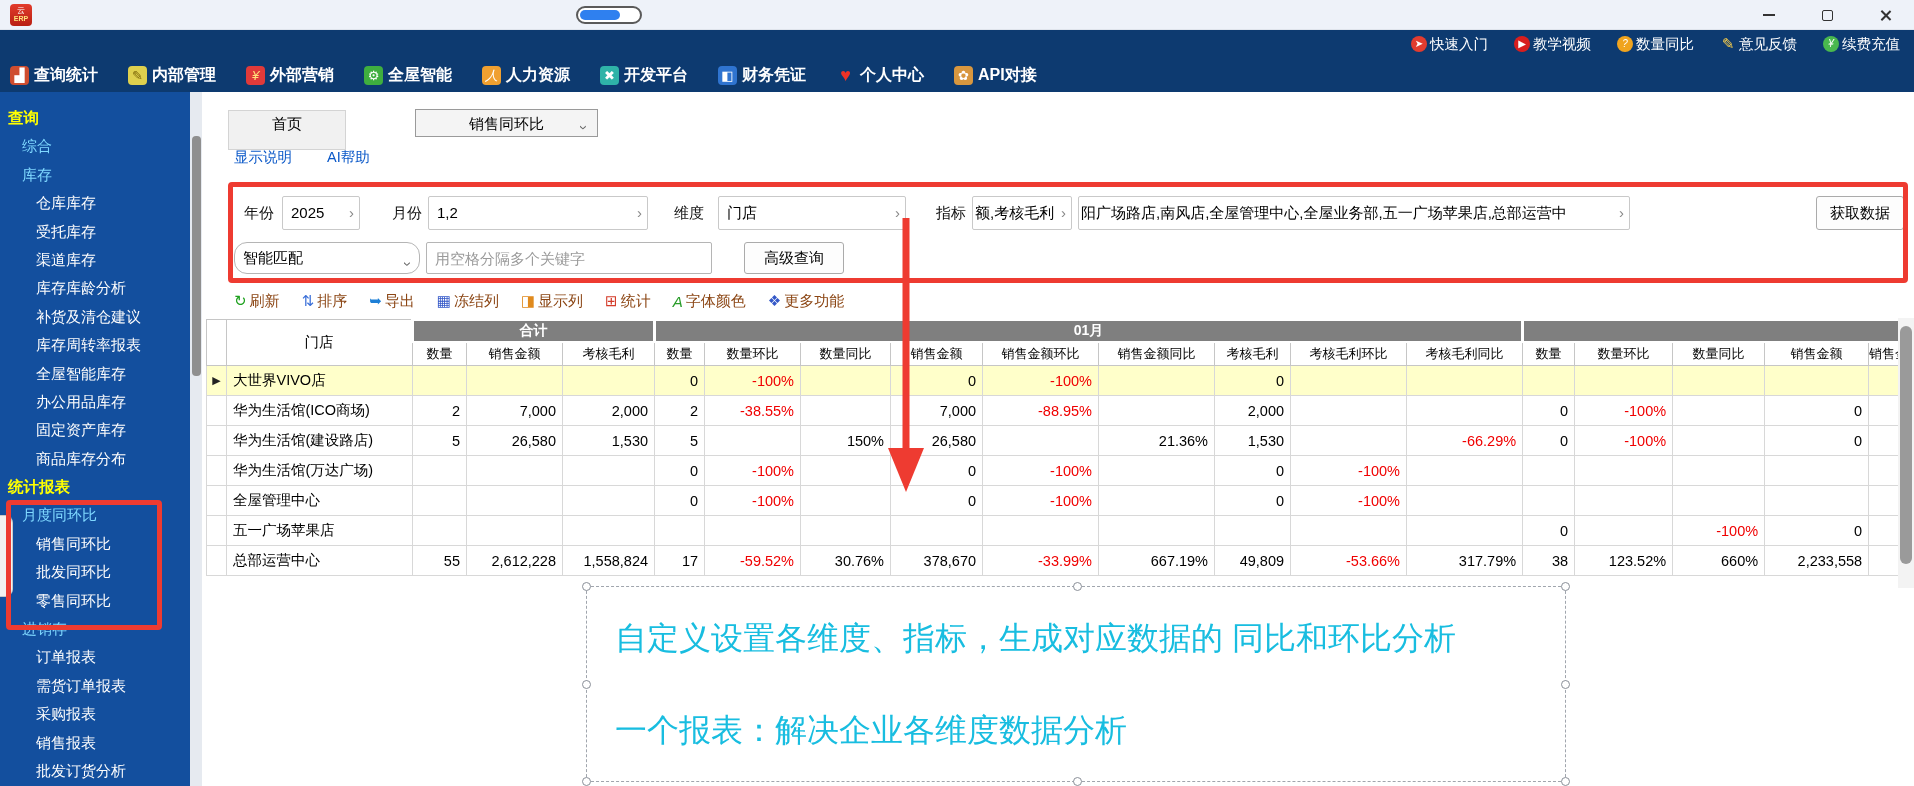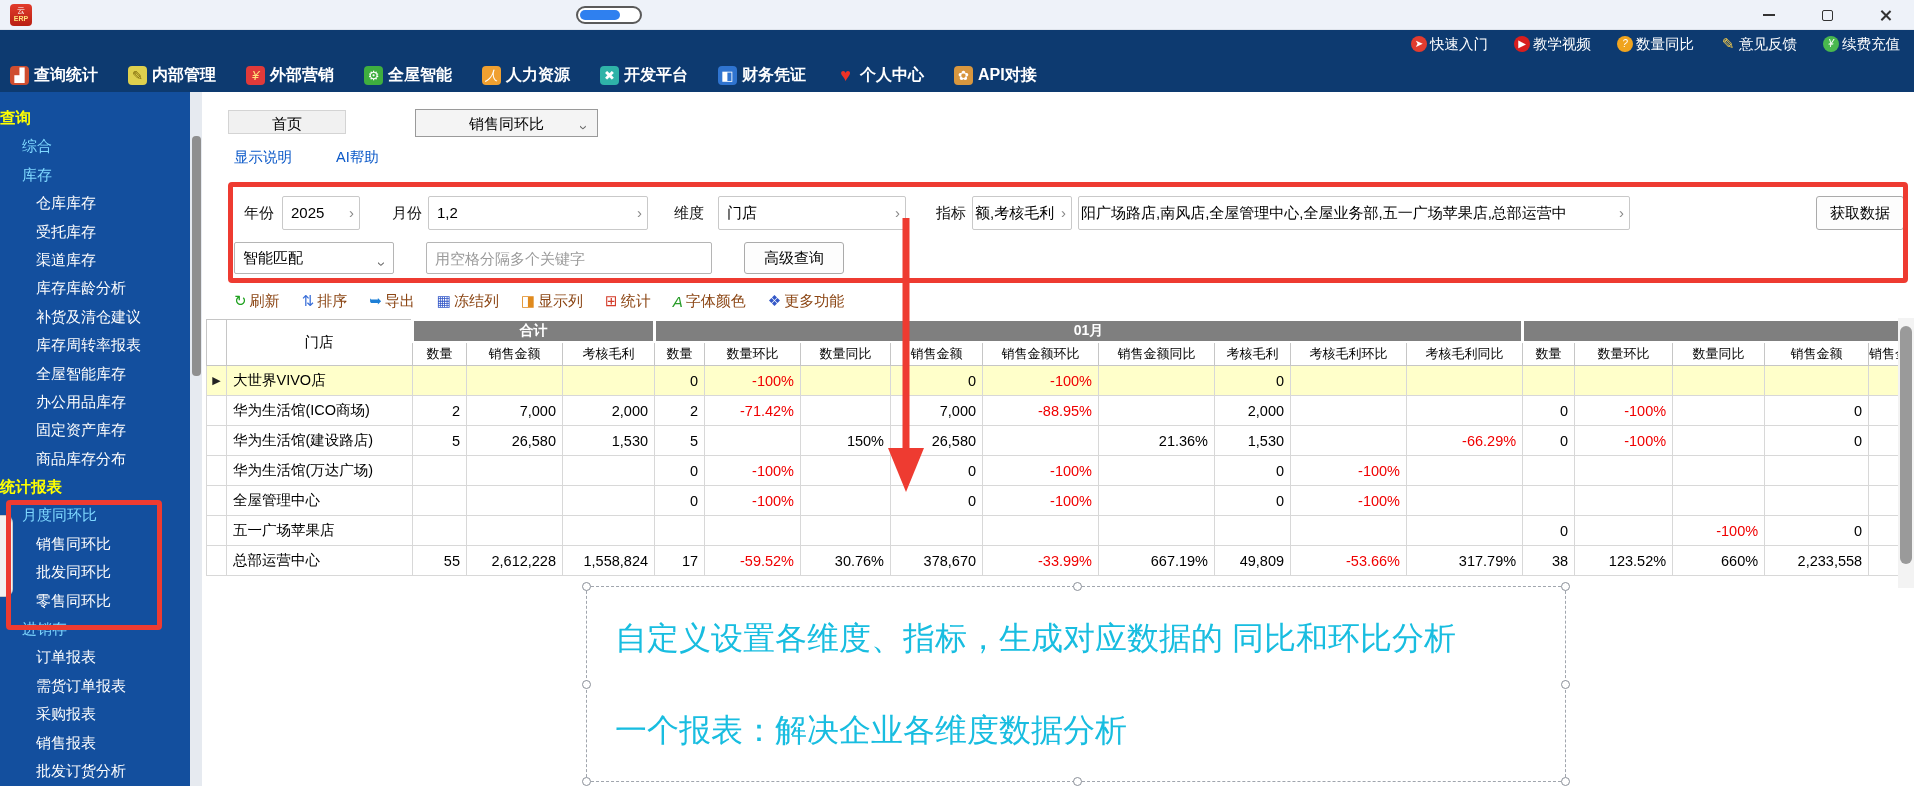--- a/index.html
+++ b/index.html
@@ -44,37 +44,37 @@
     text-align:center; display:inline-block; font-weight:normal; }
   .mico-0 { background:#cf4d2f; } .mico-1 { background:#ded04e; color:#7a6508; }
   .mico-2 { background:#e03a3a; color:#ffe27a; } .mico-3 { background:#3fae3f; }
   .mico-4 { background:#f0a030; } .mico-5 { background:#2fb3a8; }
   .mico-6 { background:#2f74d0; } .mico-7 { background:none; color:#ee3226; font-size:18px; }
   .mico-8 { background:#d8973f; }
   
   .sidebar { position:absolute; left:0; top:92px; width:202px; height:694px; background:#134f9e;
     padding-top:12px; }
   .side-item { height:28.4px; line-height:28.4px; font-size:15px; color:#fff; white-space:nowrap; cursor:pointer; }
-  .side-item.lv-header { color:#ffff00; font-weight:bold; padding-left:0; font-size:15.5px; cursor:default; }
+  .side-item.lv-header { color:#ffff00; font-weight:bold; padding-left:8px; font-size:15.5px; cursor:default; }
   .side-item.lv-group { color:#7fd8ff; padding-left:22px; }
   .side-item.lv-leaf { color:#fdfdfd; padding-left:36px; }
   .side-scroll-track { position:absolute; right:0; top:0; width:12px; height:694px; background:#e6eaf0; }
   .side-scroll-thumb { position:absolute; right:1.5px; top:44px; width:9px; height:240px; background:#8f8f8f; border-radius:4px; }
   .side-collapse { position:absolute; left:0; top:423px; width:13px; height:82px; background:#f2f2f2;
     border:1px solid #c9c9c9; border-left:none; border-radius:0 8px 8px 0; }
   
   .main { position:absolute; left:202px; top:92px; width:1712px; height:694px; background:#fff; }
-  .tab-home { position:absolute; left:26px; top:18px; width:118px; height:24px; background:#f1f1f1;
+  .tab-home { position:absolute; left:26px; top:18px; width:118px; height:40px; background:#f1f1f1;
     border:1px solid #d4d4d4; font-size:15px; text-align:center; line-height:26px; cursor:pointer; }
   .tab-active { position:absolute; left:213px; top:17px; width:183px; height:28px; background:#f4f4f4;
     border:1px solid #9a9a9a; font-size:15px; text-align:center; line-height:27px; cursor:pointer; }
   .tab-active .chev-down { position:absolute; right:10px; top:4px; }
   .chev-down { display:inline-block; transform:rotate(90deg); color:#666; font-size:15px; }
   .chev-right { color:#888; font-size:15px; }
-  .help-links { position:absolute; left:32px; top:56px; font-size:14.5px; color:#0a58c8; display:flex; gap:44px; }
+  .help-links { position:absolute; left:32px; top:56px; font-size:14.5px; color:#0a58c8; display:flex; gap:35px; }
   .help-links span { cursor:pointer; }
   
   .form-label { position:absolute; height:34px; line-height:34px; font-size:15px; color:#111; }
   .fbox { position:absolute; height:34px; background:#fff; border:1px solid #c9c9c9; border-radius:2px;
     font-size:15px; line-height:32px; padding:0 18px 0 8px; white-space:nowrap; overflow:hidden; cursor:pointer; }
   .fbox .chev-right { position:absolute; right:5px; top:0; }
   .btn { position:absolute; background:#fdfdfd; border:1px solid #ababab; border-radius:3px;
     font-size:15px; text-align:center; cursor:pointer; }
   .combo { position:absolute; height:32px; background:#fff; border:1px solid #b5b5b5; border-radius:2px;
     font-size:15px; line-height:30px; padding-left:8px; cursor:pointer; }
@@ -266,21 +266,21 @@
   <div class="fbox" style="left:770px; top:104px; width:100px; padding-left:2px;">
     <span>额,考核毛利</span>
     <span class="chev-right">›</span>
   </div>
   <div class="fbox" style="left:876px; top:104px; width:552px; padding-left:2px;">
     <span>阳广场路店,南风店,全屋管理中心,全屋业务部,五一广场苹果店,总部运营中</span>
     <span class="chev-right">›</span>
   </div>
   <div class="btn" style="left:1614px; top:104px; width:88px; height:34px; line-height:32px;">获取数据</div>
 
-  <div class="combo" style="left:32px; top:150px; width:160px;">
+  <div class="combo" style="left:32px; top:150px; width:186px;border-radius:13px;">
     <span>智能匹配</span>
     <span class="chev-down">›</span>
   </div>
   <input class="kw-input" style="left: 224px; top: 150px; width: 286px;" placeholder="用空格分隔多个关键字">
   <div class="btn" style="left:542px; top:150px; width:100px; height:32px; line-height:30px;">高级查询</div>
 
   <div class="grid-toolbar">
     <span class="tool">
         <i class="tico tico-0">↻</i>
         <span>刷新</span>
@@ -388,21 +388,21 @@
             <td class="num"></td>
             <td class="num"></td>
         </tr>
         <tr>
           <td class="mk"></td>
           <td class="name">华为生活馆(ICO商场)</td>
           <td class="num">2</td>
             <td class="num">7,000</td>
             <td class="num">2,000</td>
             <td class="num">2</td>
-            <td class="num neg">-71.42%</td>
+            <td class="num neg">-38.55%</td>
             <td class="num"></td>
             <td class="num">7,000</td>
             <td class="num neg">-88.95%</td>
             <td class="num"></td>
             <td class="num">2,000</td>
             <td class="num"></td>
             <td class="num"></td>
             <td class="num">0</td>
             <td class="num neg">-100%</td>
             <td class="num"></td>

